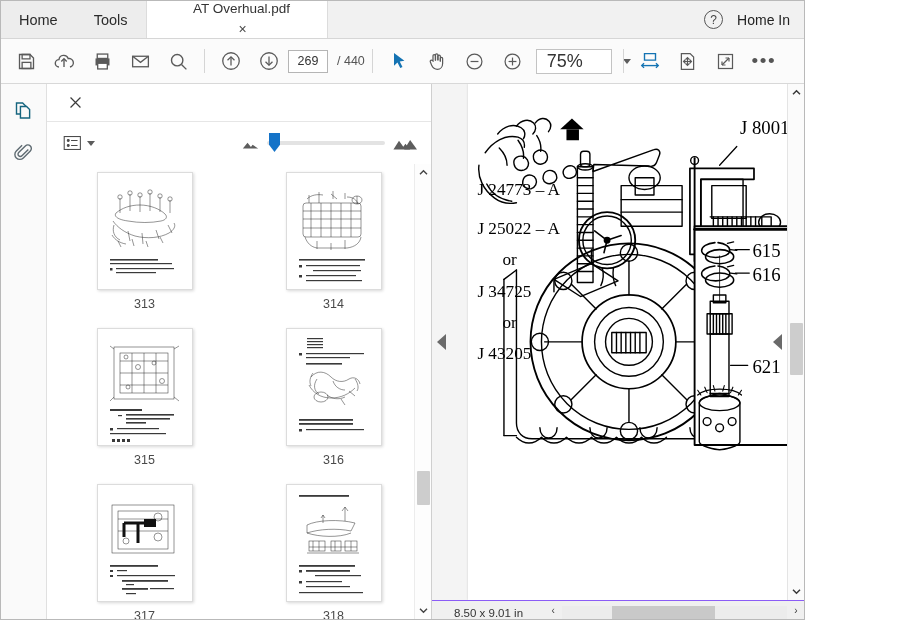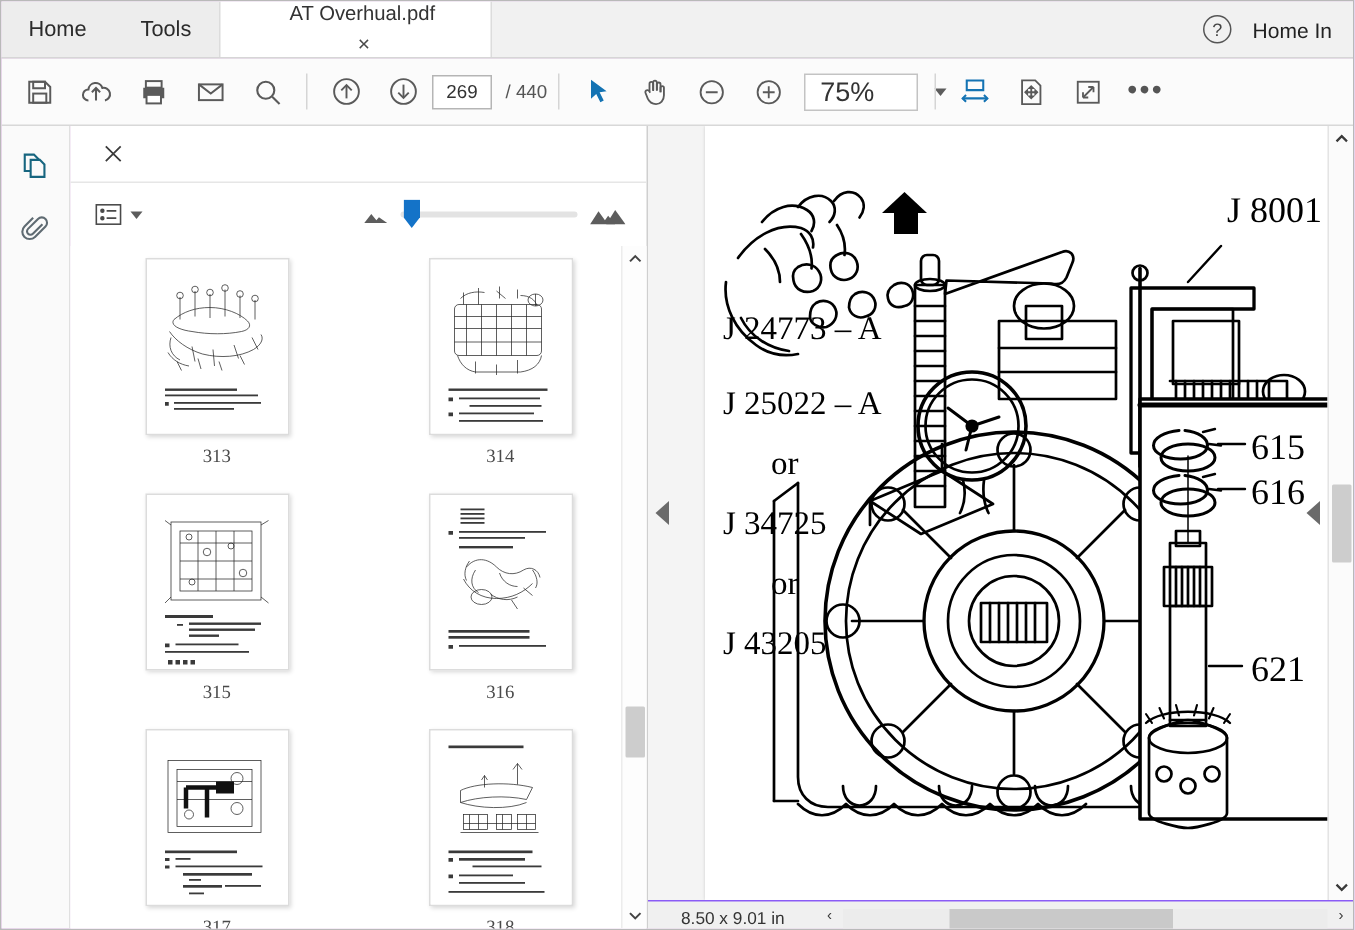--- a/index.html
+++ b/index.html
@@ -4,24 +4,24 @@
 <style>
   * { box-sizing: border-box; margin: 0; padding: 0; }
   html, body {
     width: 903px; height: 620px;
     font-family: "Liberation Sans", sans-serif;
     background: #ffffff;
     overflow: hidden;
   }
   .app {
     position: relative;
-    width: 903px; height: 620px;
+    width: 805px; height: 620px;
     display: flex; flex-direction: column;
     border: 1px solid #b9b9b9;
-    background: #f0abfc;
+    background: #d946ef;
   }
 
   
   .tabbar {
     height: 38px; min-height: 38px;
     background: #f1f1f1;
     display: flex; align-items: stretch;
     border-bottom: 1px solid #d6d6d6;
     position: relative;
   }
@@ -199,21 +199,20 @@
     width: 96px; height: 118px;
     background: #ffffff;
     border: 1px solid #dcdcdc;
     box-shadow: 1px 1px 3px rgba(0,0,0,0.16);
     overflow: hidden;
     display: block;
   }
   .thumb-num {
     font-size: 12.5px; color: #4a4a4a;
     margin: 7px 0 11px 0;
-    font-family: Liberation Serif, serif;
   }
   
   .vscroll {
     position: absolute; right: 0; top: 0; bottom: 0;
     width: 17px; background: #fdfdfd;
     border-left: 1px solid #ececec;
     display: flex; flex-direction: column; align-items: center;
     cursor: pointer;
   }
   .vs-arrow {

